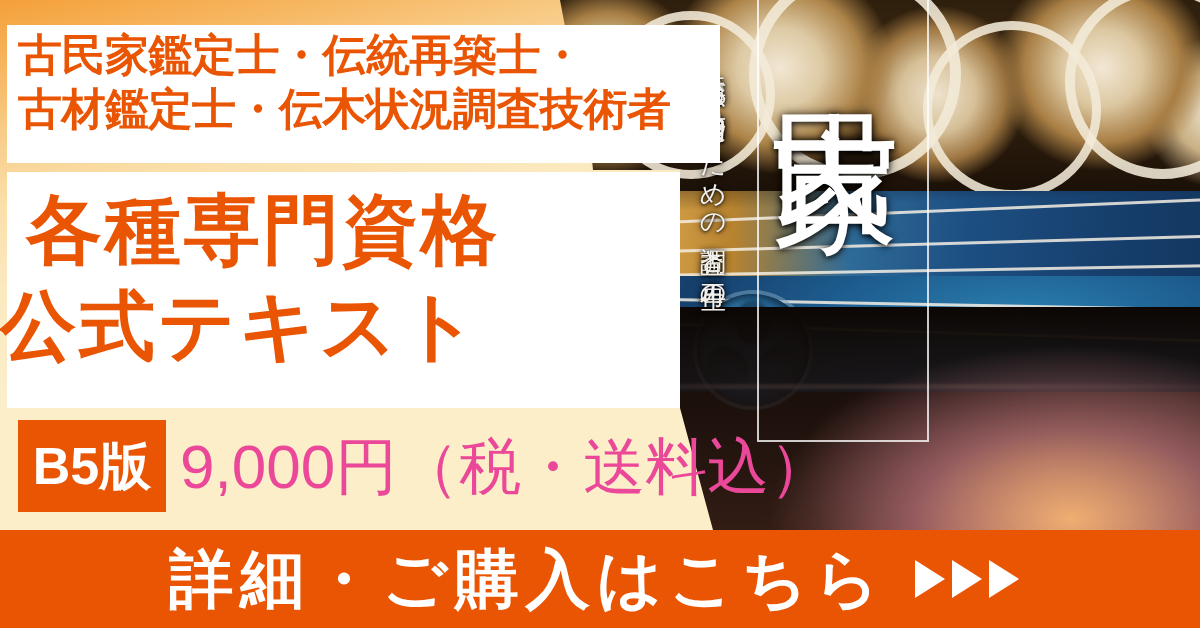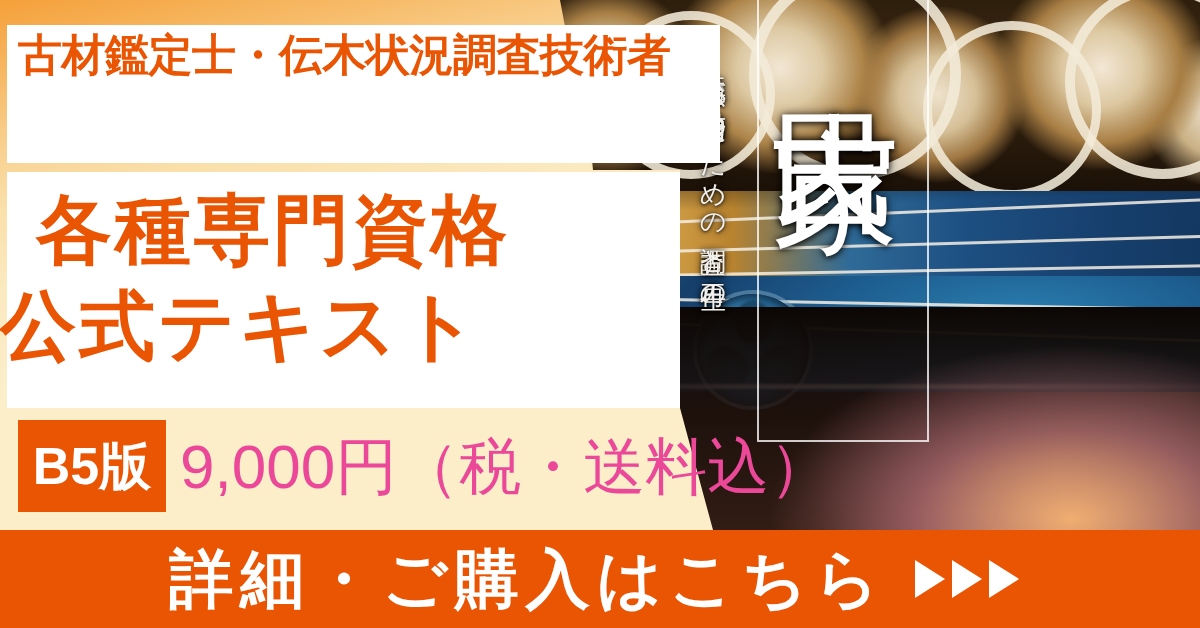--- a/index.html
+++ b/index.html
@@ -243,21 +243,21 @@
     top: 182px;
     width: 672px;
     color: #ea5504;
     font-weight: 700;
     font-size: 76px;
     line-height: 1.26;
     letter-spacing: 3px;
   }
   .maintitle .line1 {
     display: block;
-    padding-left: 36px;
+    padding-left: 26px;
   }
   .maintitle .line2 {
     display: block;
     text-align: left;
     padding-right: 22px;
   }
 
   
   .badge {
     position: absolute;
@@ -363,20 +363,21 @@
 
   <div class="cover-title">古民家</div>
 
   <div class="cream-wedge"></div>
   <div class="cream-backdrop"></div>
 
   <div class="white-box" id="box-headline"></div>
   <div class="white-box" id="box-title"></div>
 
   <div class="headline">
+    <span class="ln">古民家鑑定士・伝統再築士・</span>
     <span class="ln">古材鑑定士・伝木状況調査技術者</span>
   </div>
 
   <div class="maintitle">
     <span class="line1">各種専門資格</span>
     <span class="line2">公式テキスト</span>
   </div>
 
   <div class="badge">B5版</div>
 

